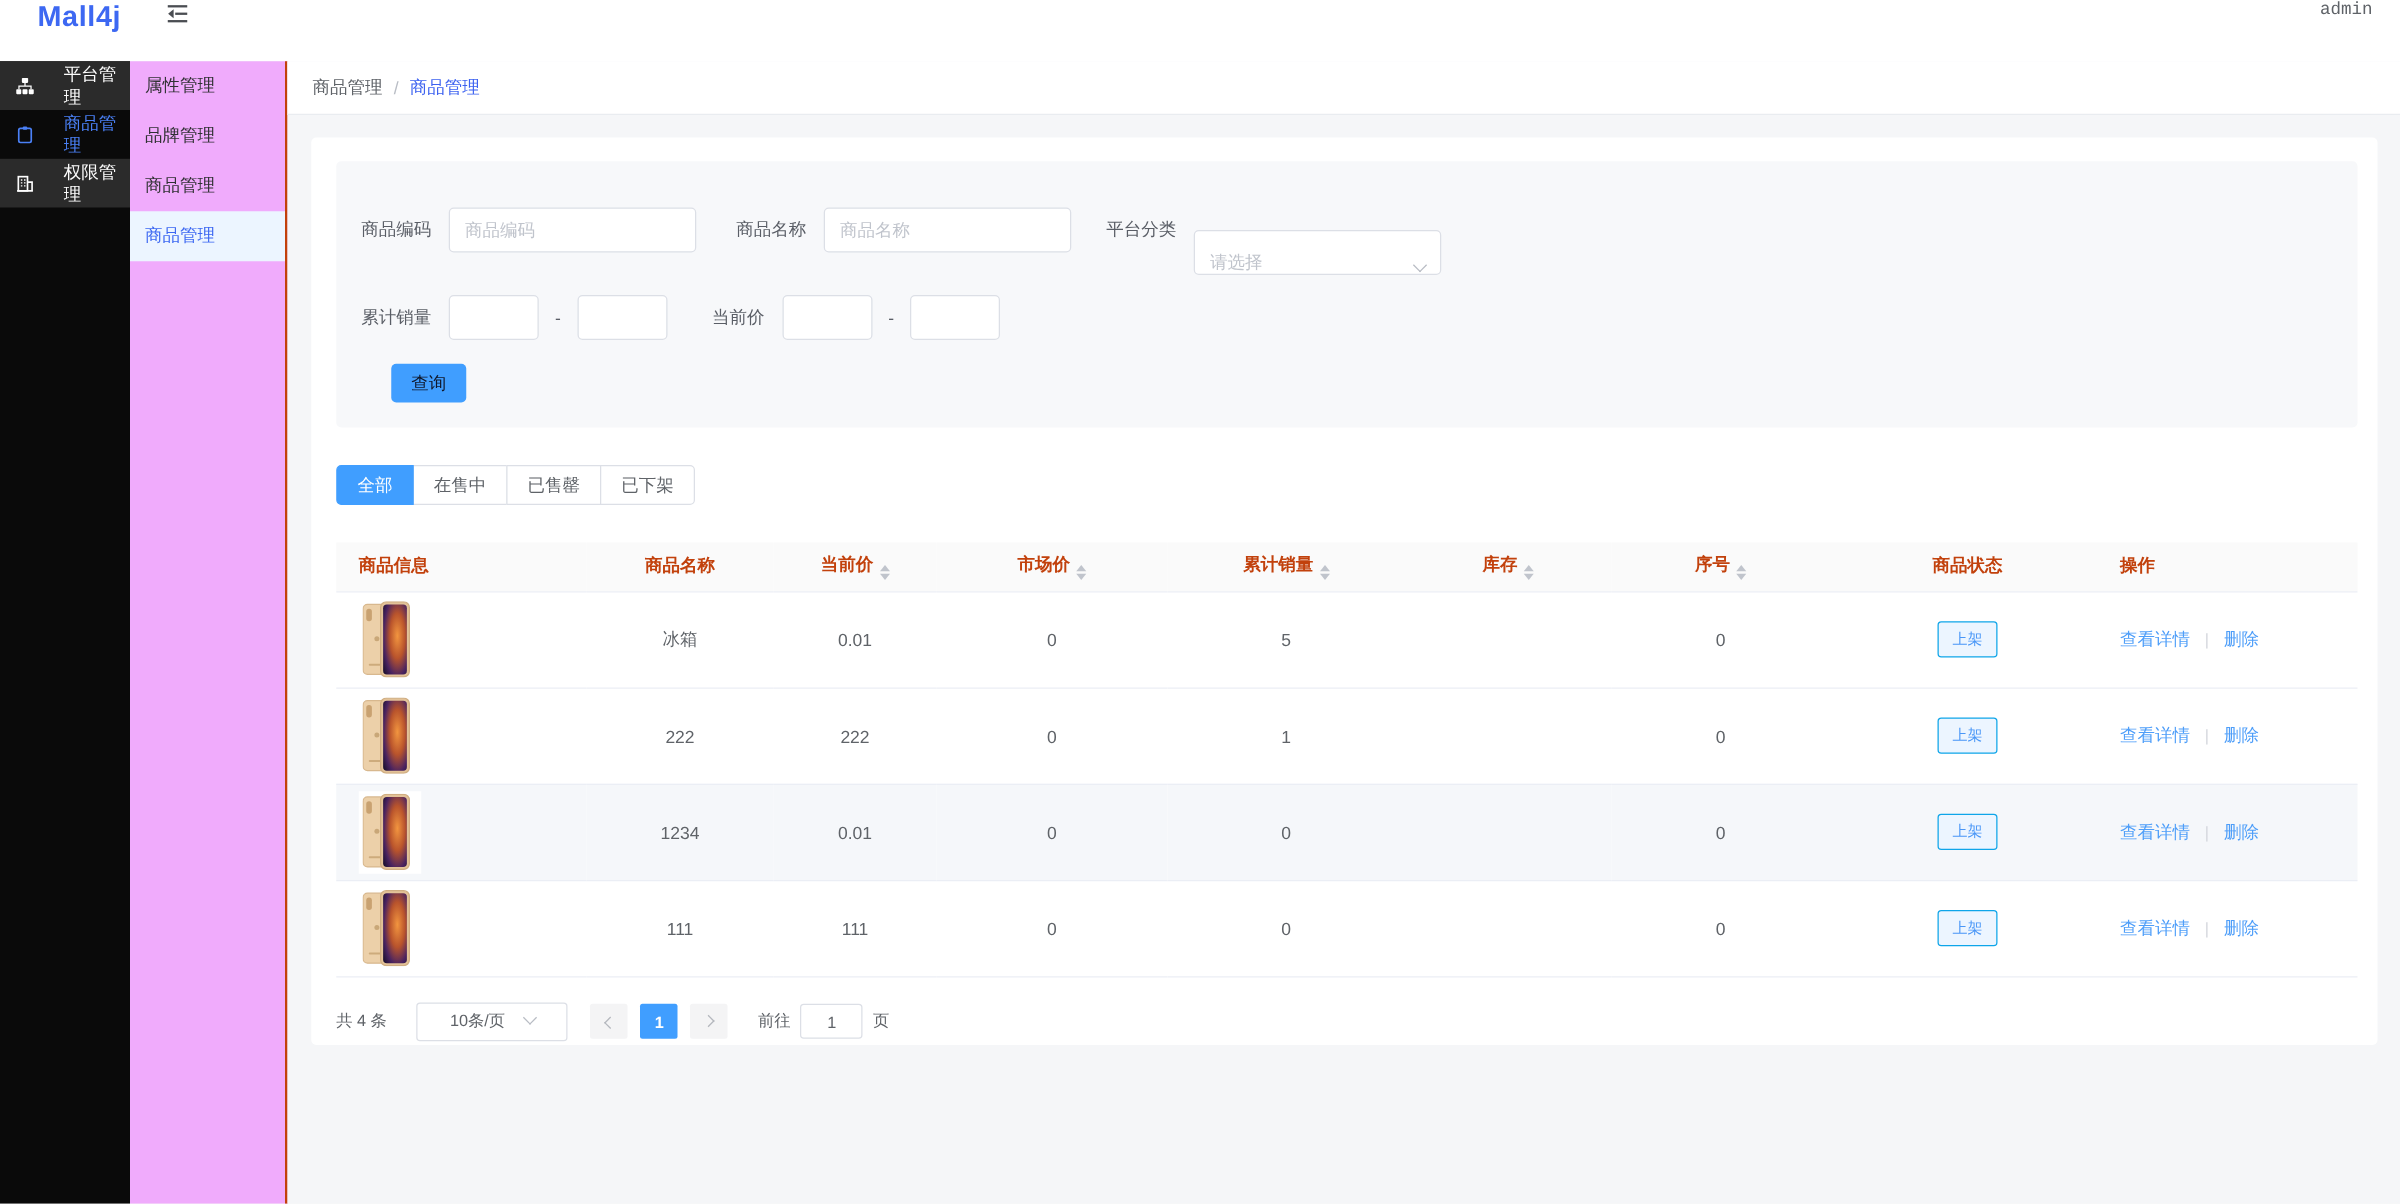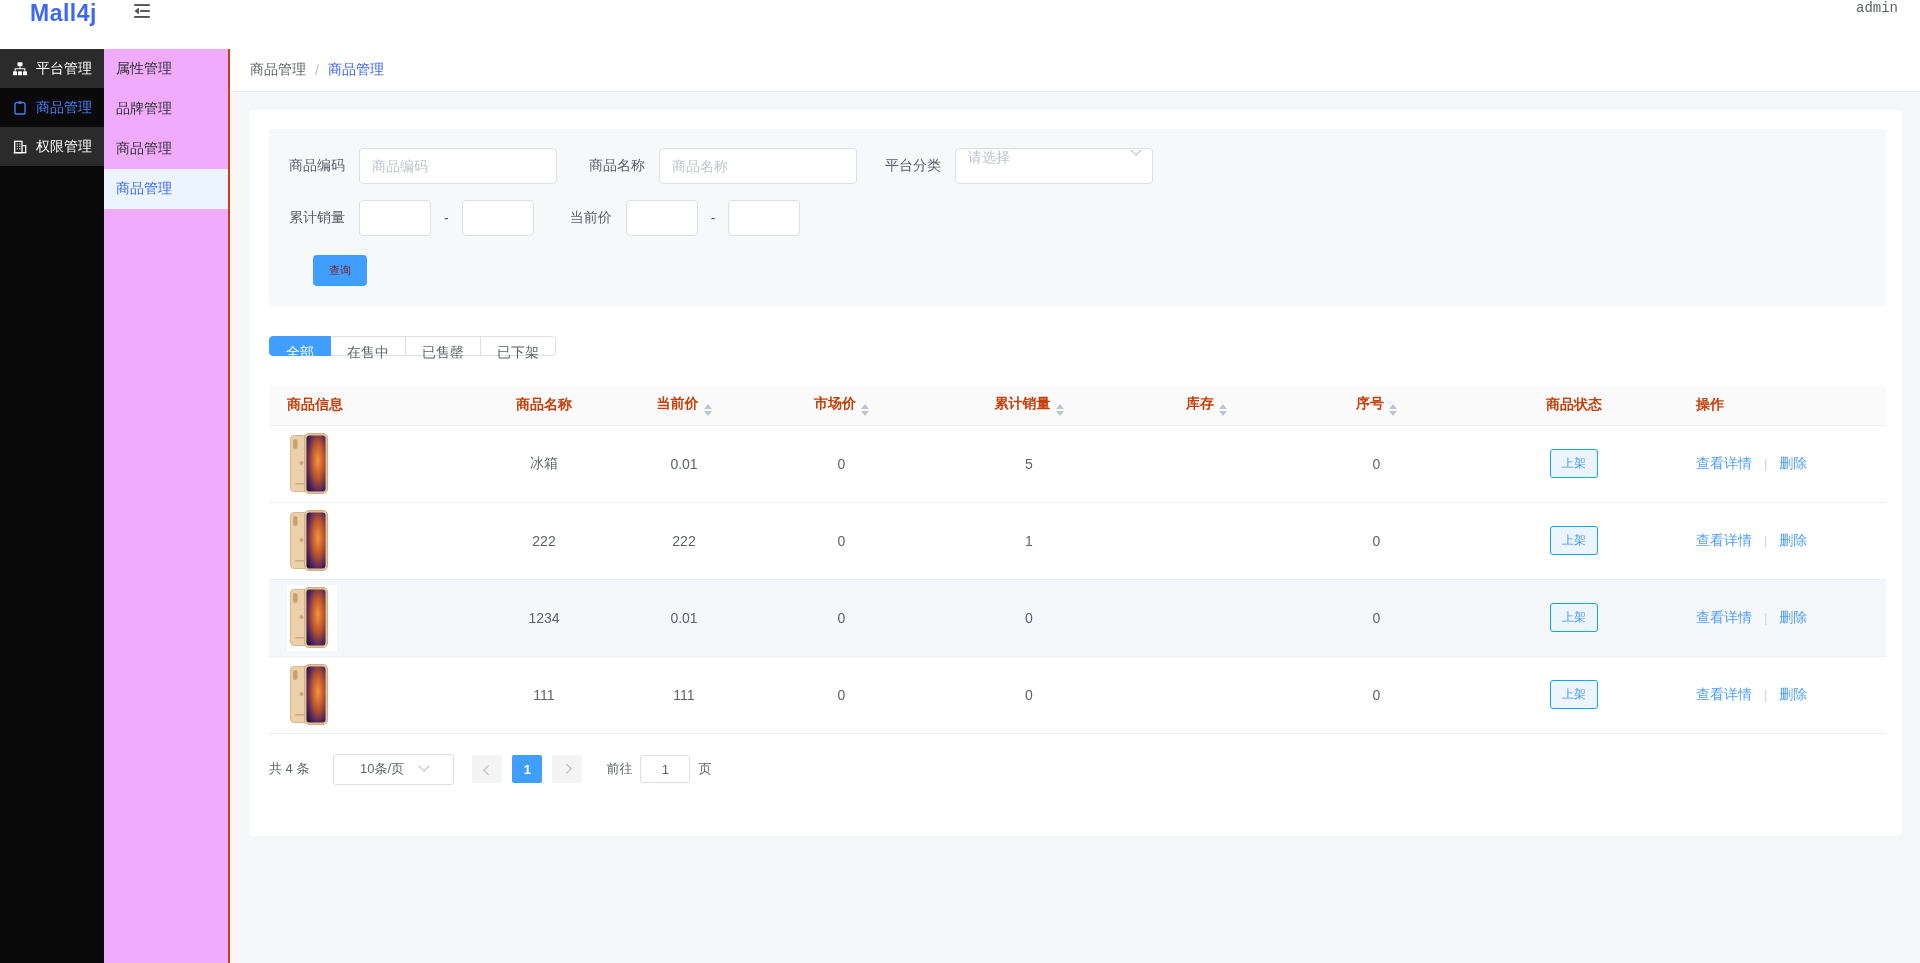--- a/index.html
+++ b/index.html
@@ -10,21 +10,21 @@
   .topbar { height:49px; background:#fff; display:flex; }
   .logo { margin-left:30px; font-size:23px; font-weight:700; color:#3d68f2; letter-spacing:.5px; }
   .fold-btn { margin-left:34px; width:22px; height:22px; color:#4a4d52; cursor:pointer; }
   .fold-btn svg { width:22px; height:22px; display:block; }
   .admin { margin-left:auto; margin-right:22px; font-size:14px; color:#5f6368; cursor:pointer;font-family:Liberation Mono, monospace; }
 
   
   .main { display:flex; height:914px; }
 
   .sidebar { width:104px; background:#0a0a0a; flex-shrink:0; }
-  .side-item { height:39px; display:flex; align-items:center; padding-left:12px; gap:8px;
+  .side-item { height:39px; display:flex; align-items:center; padding-left:12px; gap:23px;
                font-size:14px; color:#fdfdfd; background:#2b2b2b; cursor:pointer; }
   .side-item.active { background:#0a0a0a; color:#4a80f6; }
   .side-item .icon { width:16px; height:16px; flex-shrink:0; }
   .side-item .icon svg { width:16px; height:16px; display:block; }
 
   .submenu { width:126px; background:#f0abfc; border-right:2px solid #c2410c; flex-shrink:0; }
   .submenu-item { height:40px; display:flex; align-items:center; padding-left:12px;
                   font-size:14px; color:#303133; cursor:pointer; }
   .submenu-item.active { background:#ecf5ff; color:#3d68f2; }
 
@@ -50,30 +50,30 @@
              padding:0 12px; font-size:14px; color:#606266; background:#fff; outline:none;
              font-family:inherit; }
   .f-input::placeholder { color:#c0c4cc; }
   .range-input { width:72px; height:36px; border:1px solid #dcdfe6; border-radius:4px;
                  padding:0 8px; font-size:14px; color:#606266; background:#fff; outline:none; }
   .dash { margin:0 13px; color:#5a5e66; font-size:14px; }
   .gap-a { margin-left:32px; }
   .gap-b { margin-left:28px; }
   .gap-c { margin-left:36px; }
   .f-select { width:198px; height:36px; border:1px solid #dcdfe6; border-radius:4px;
-              background:#fff; display:flex; align-items:flex-start; justify-content:space-between;
-              padding:0 12px; font-size:14px; color:#c0c4cc; cursor:pointer; }
+              background:#fff; display:flex; align-items:flex-end; justify-content:space-between;
+              padding:0 12px; font-size:14px; color:#c0c4cc; cursor:pointer;margin-top:36px; }
   .chev-down { width:8px; height:8px; border-right:1.5px solid #b8bcc4; border-bottom:1.5px solid #b8bcc4;
                transform:rotate(45deg) translate(-2px,-2px); }
-  .search-btn { margin:19px 0 0 24px; height:31px; padding:0 16px; background:#409eff; color:#7f1d1d;
-                border:none; border-radius:4px; font-size:11px; cursor:pointer; font-family:inherit; }
+  .search-btn { margin:19px 0 0 24px; height:31px; padding:0 16px; background:#409eff; color:#0f172a;
+                border:none; border-radius:4px; font-size:14px; cursor:pointer; font-family:inherit; }
 
   
   .tabs { margin-top:30px; display:flex; }
-  .tab { height:20px; padding:0 16px; line-height:30px; border:1px solid #dcdfe6; background:#fff;
+  .tab { height:32px; padding:0 16px; line-height:30px; border:1px solid #dcdfe6; background:#fff;
          color:#5f6368; font-size:14px; cursor:pointer; margin-left:-1px; }
   .tab:first-child { border-radius:4px 0 0 4px; margin-left:0; }
   .tab:last-child { border-radius:0 4px 4px 0; }
   .tab.active { background:#409eff; border-color:#409eff; color:#fff; position:relative; z-index:1; }
 
   
   .goods-table { margin-top:30px; width:100%; border-collapse:collapse; table-layout:fixed; }
   .goods-table thead th { height:39px; background:#fafafa; font-size:14px; color:#c2410c;
                           font-weight:700; text-align:center; cursor:pointer; }
   .goods-table th.col-info { text-align:left; padding-left:18px; cursor:default; }

